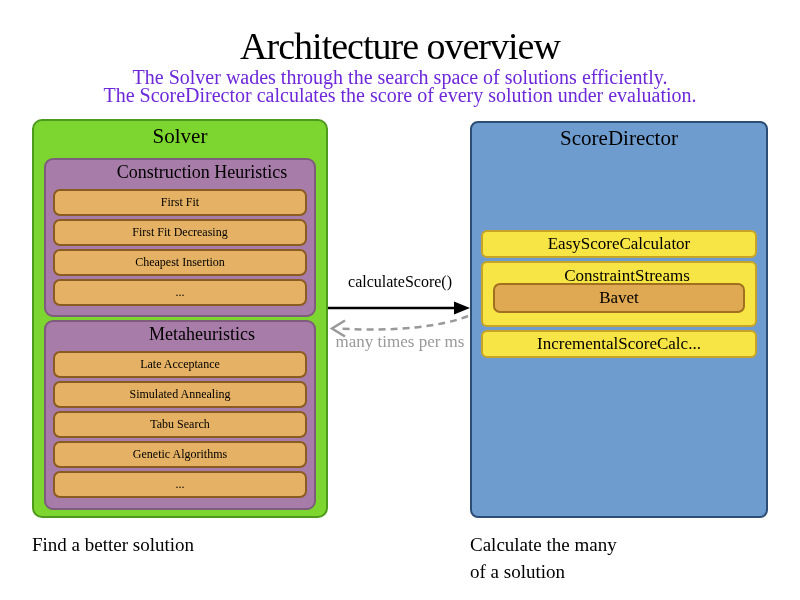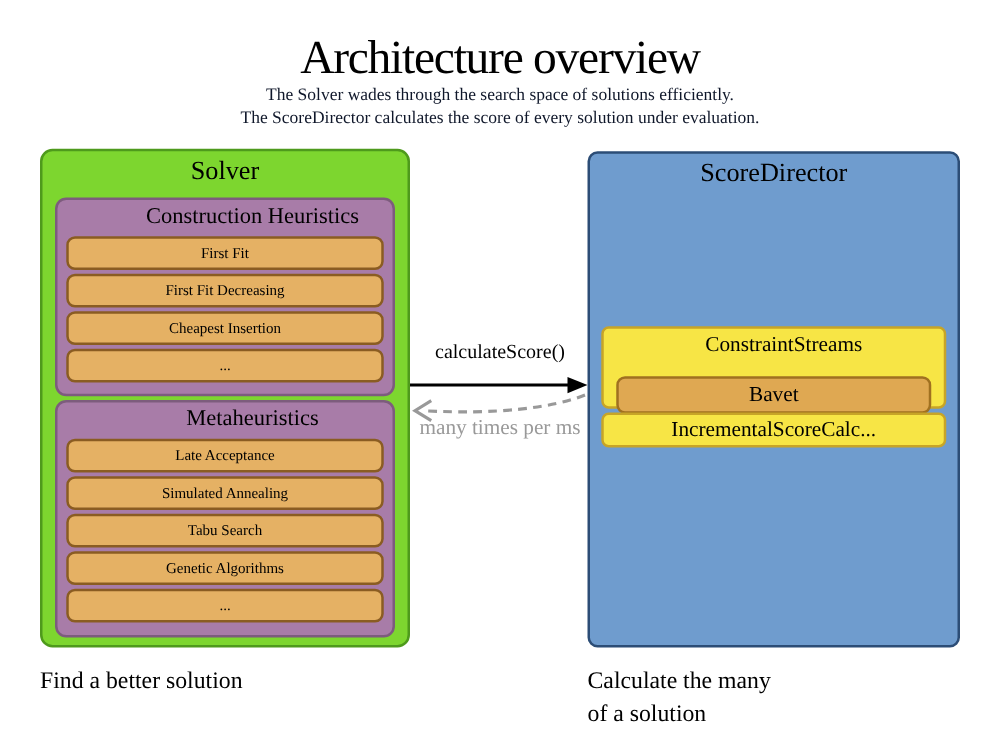--- a/index.html
+++ b/index.html
@@ -19,23 +19,23 @@
     top: 24px; left: 0; width: 800px;
     text-align: center;
     font-size: 38px;
     font-weight: 400;
     letter-spacing: -1px;
   }
   .subtitle {
     position: absolute;
     top: 68px; left: 0; width: 800px;
     text-align: center;
-    font-size: 14px;
+    font-size: 20px;
     line-height: 18px;
-    color: #0f172a;
+    color: #6d28d9;
   }
 
   
   .solver-box {
     position: absolute;
     left: 32px; top: 119px;
     width: 296px; height: 399px;
     background: var(--solver-fill);
     border: 2px solid var(--solver-border);
     border-radius: 10px;
@@ -92,21 +92,21 @@
     left: 9px; right: 9px;
     background: var(--calc-fill);
     border: 2px solid var(--calc-border);
     border-radius: 6px;
     text-align: center;
     font-size: 17px;
   }
   .calc-item.easy { top: 107px; height: 28px; line-height: 24px; }
   .calc-item.constraint { top: 138px; height: 66px; }
   .calc-item.incremental { top: 207px; height: 28px; line-height: 24px; }
-  .constraint-label { display: block; height: 38px; line-height: 26px; padding-left: 16px; }
+  .constraint-label { display: block; height: 20px; line-height: 26px; padding-left: 16px; }
   .bavet-item {
     margin: 0 10px;
     height: 30px;
     background: var(--bavet-fill);
     border: 2px solid var(--bavet-border);
     border-radius: 7px;
     text-align: center;
     font-size: 17px;
     line-height: 26px;
   }
@@ -171,20 +171,21 @@
         <div class="orange-item">Tabu Search</div>
         <div class="orange-item">Genetic Algorithms</div>
         <div class="orange-item">...</div>
       </div>
     </div>
   </div>
 
   <div class="director-box">
     <div class="box-heading">ScoreDirector</div>
 
+    <div class="calc-item easy">EasyScoreCalculator</div>
 
     <div class="calc-item constraint">
       <span class="constraint-label">ConstraintStreams</span>
       <div class="bavet-item">Bavet</div>
     </div>
 
     <div class="calc-item incremental">IncrementalScoreCalc...</div>
   </div>
 
   <div class="arrow-label">calculateScore()</div>

